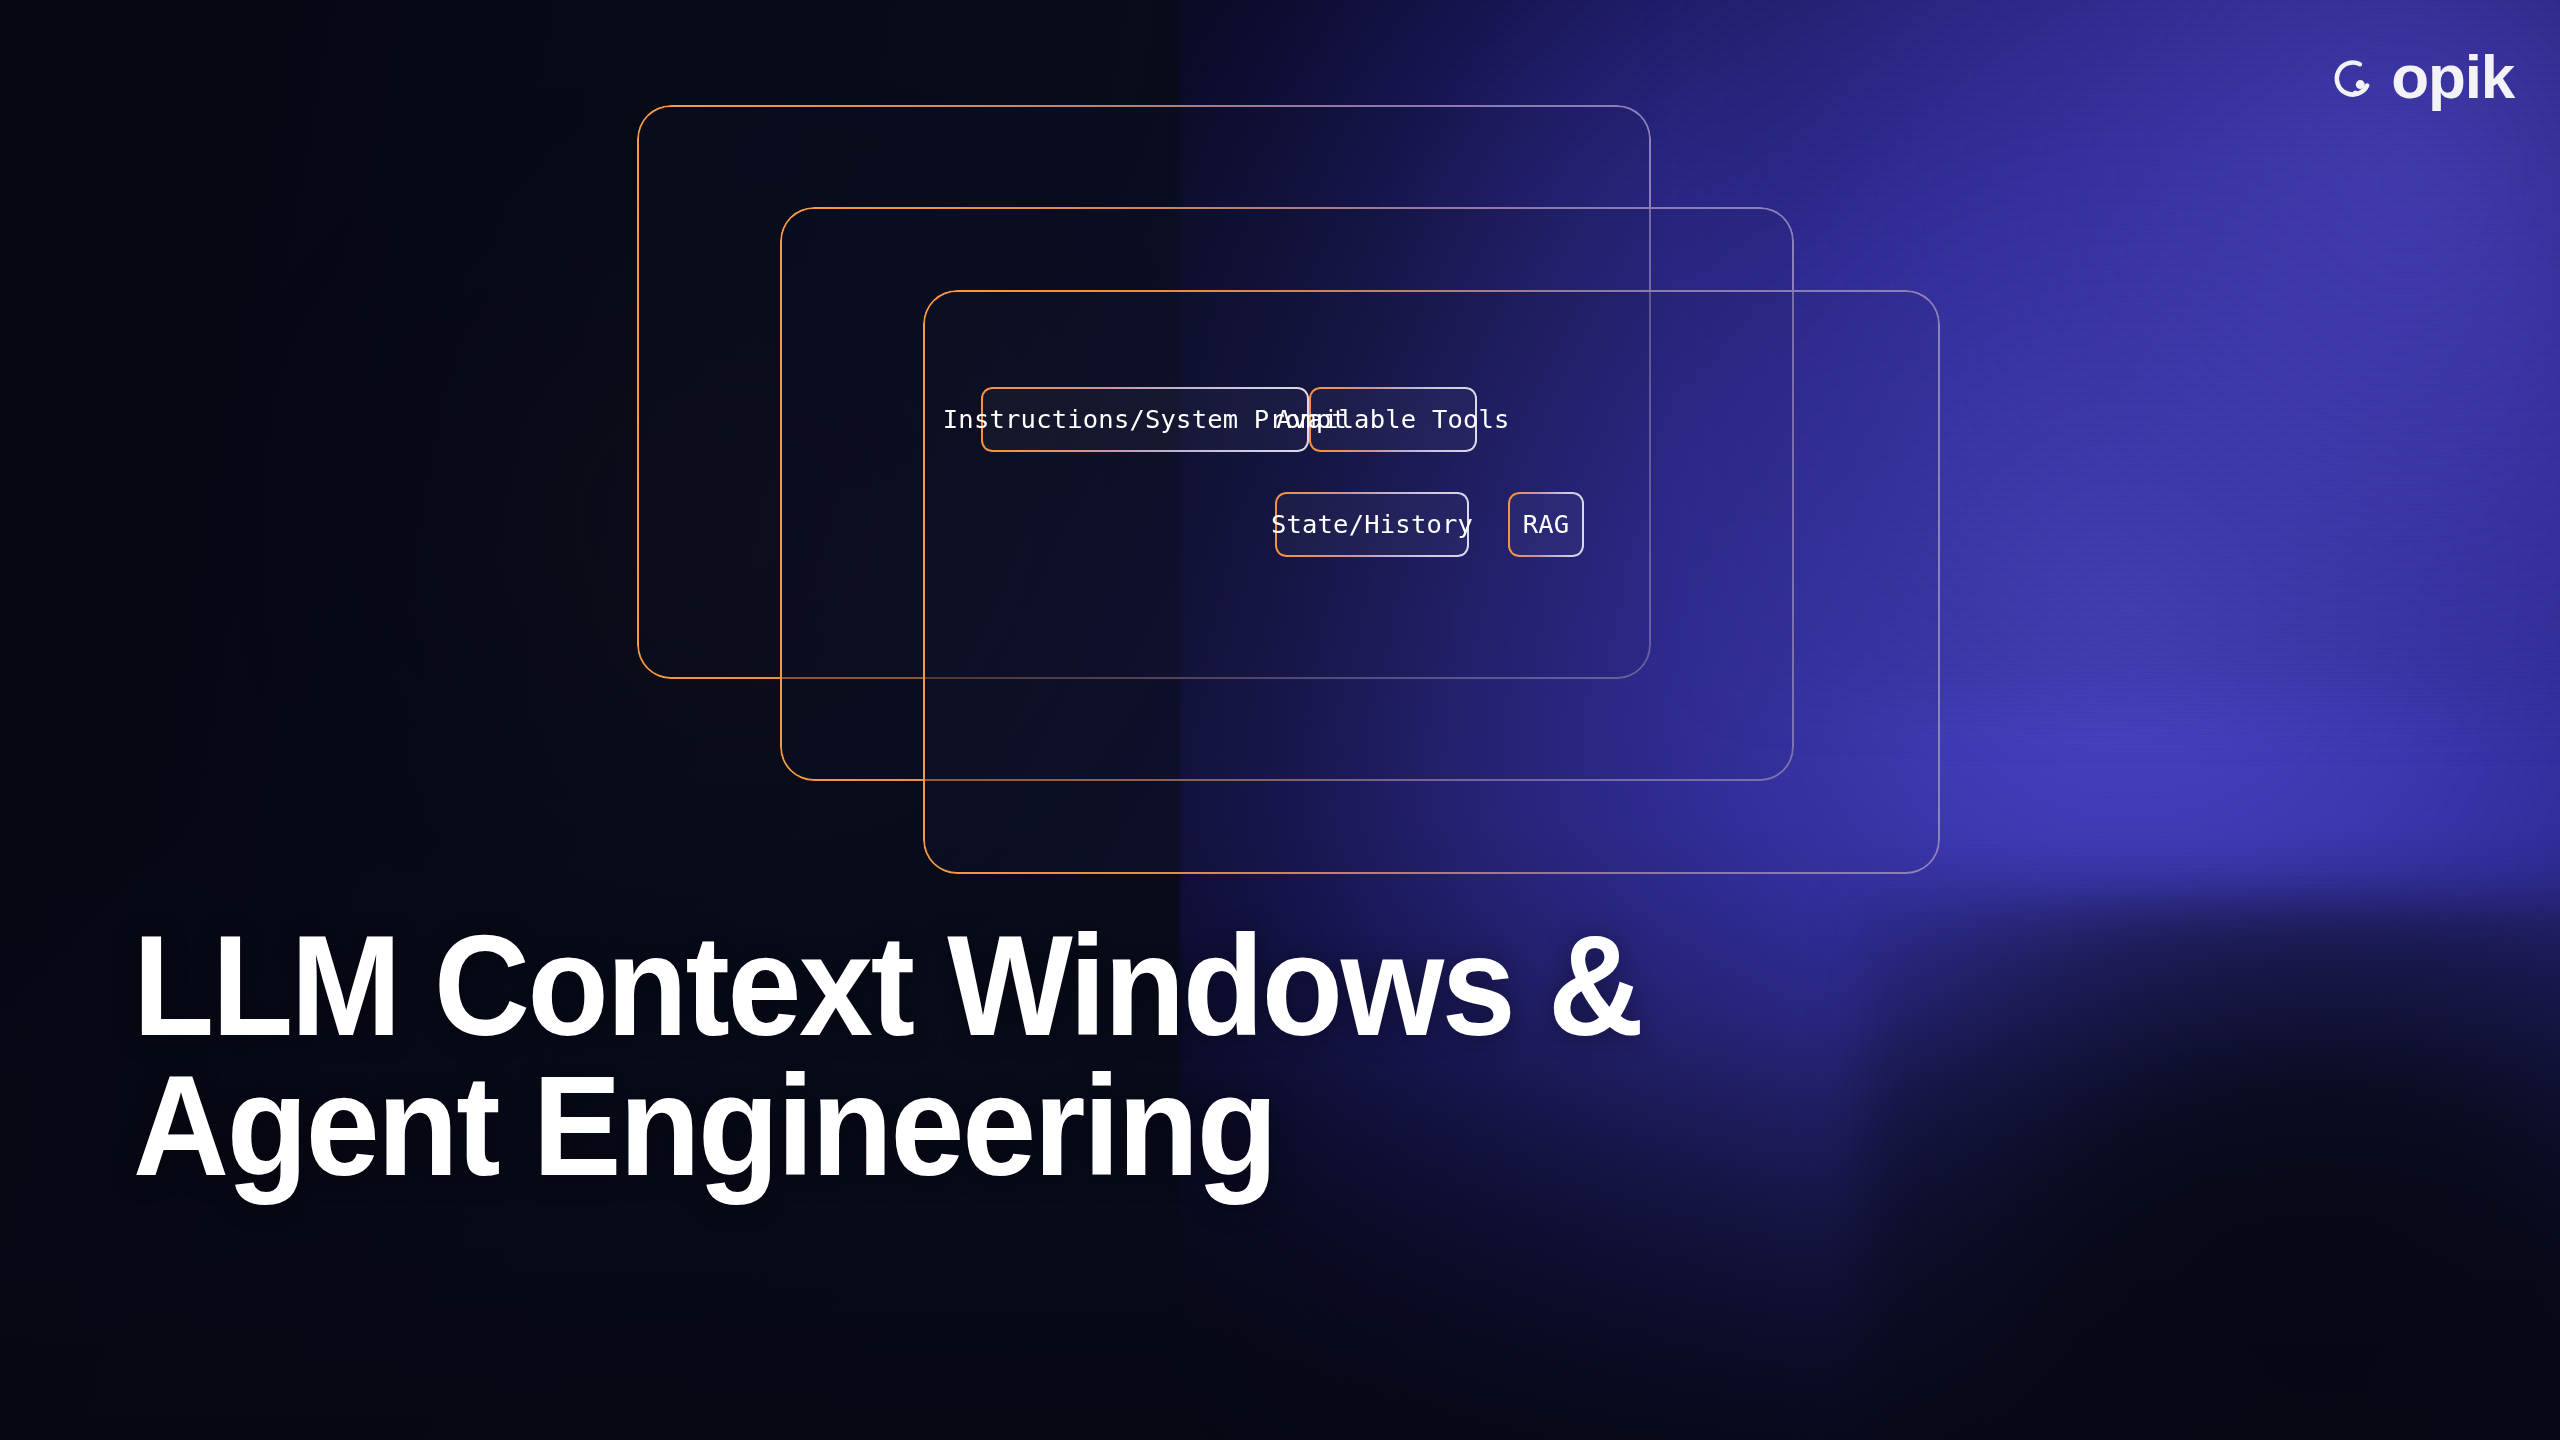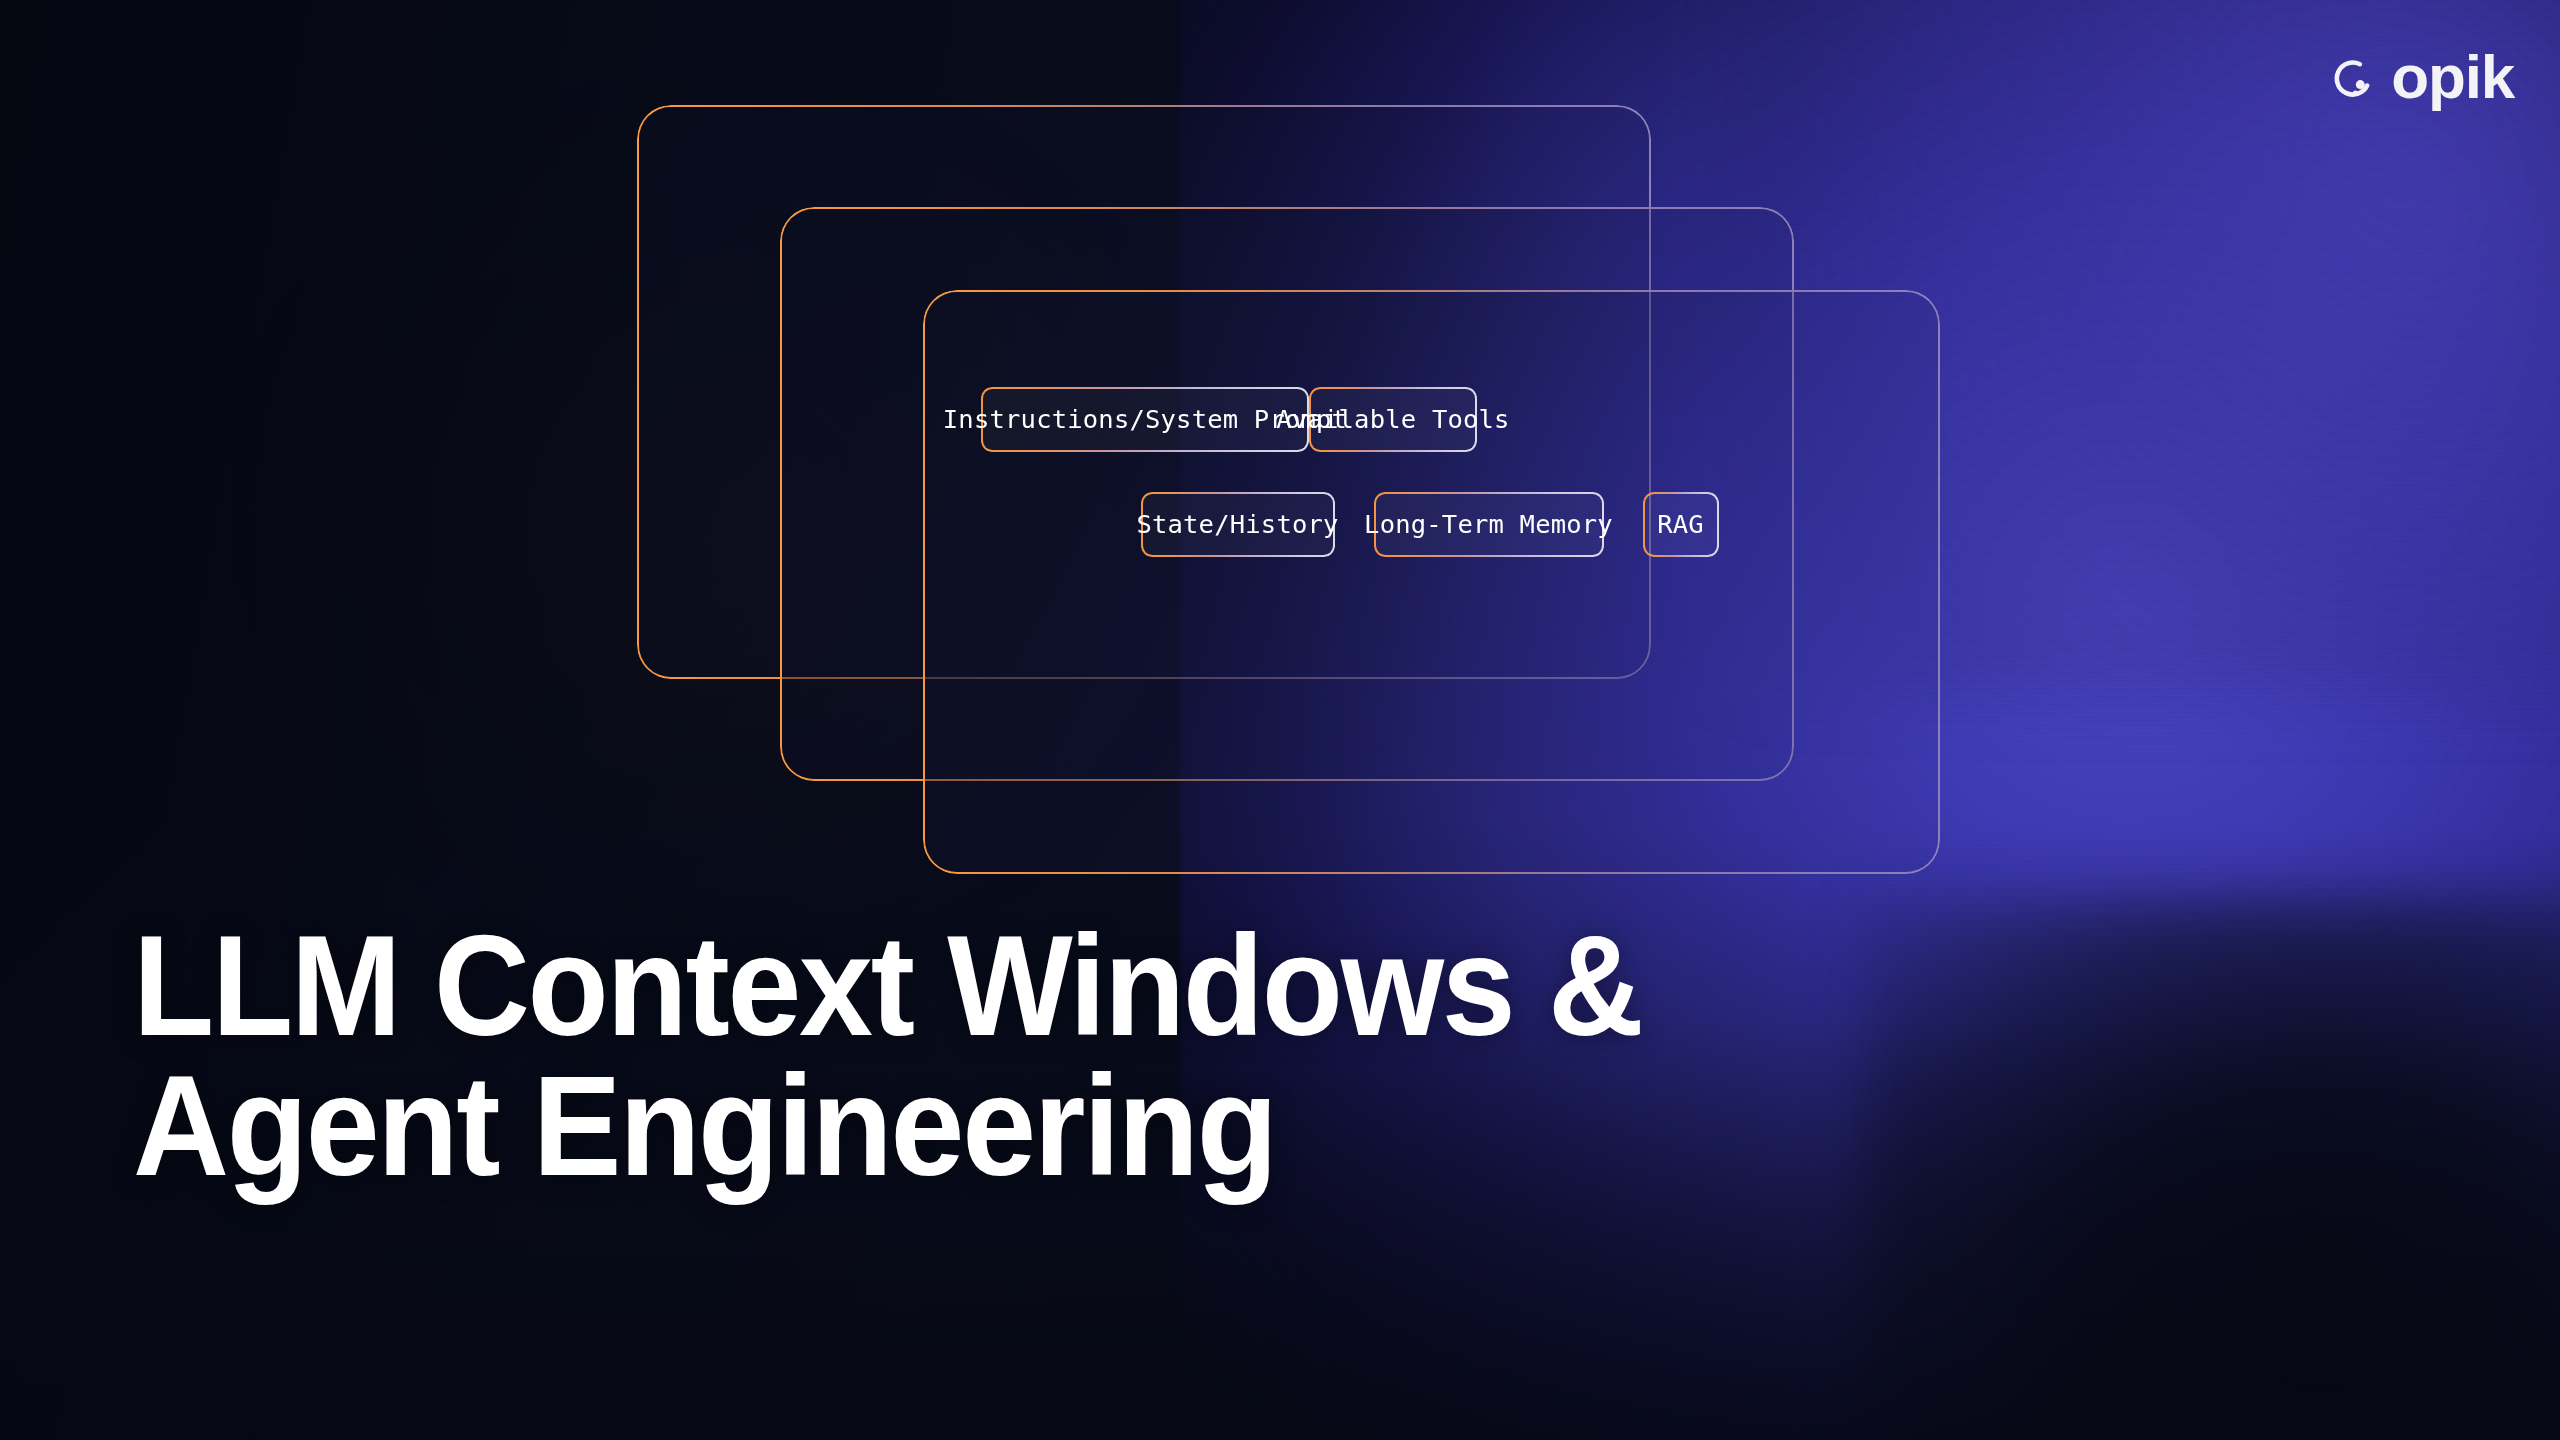--- a/index.html
+++ b/index.html
@@ -288,24 +288,20 @@
       <span class="chip-bg"></span>
       <span class="chip-label">Available Tools</span>
     </div>
   </div>
 
   <div class="chip-row r2">
     <div class="chip" id="chip-state">
       <span class="chip-bg"></span>
       <span class="chip-label">State/History</span>
     </div>
-    <div class="chip" id="chip-memory">
-      <span class="chip-bg"></span>
-      <span class="chip-label">Long-Term Memory</span>
-    </div>
     <div class="chip" id="chip-rag">
       <span class="chip-bg"></span>
       <span class="chip-label">RAG</span>
     </div>
   </div>
 
 
 </div>
 
 <h1 class="title">

